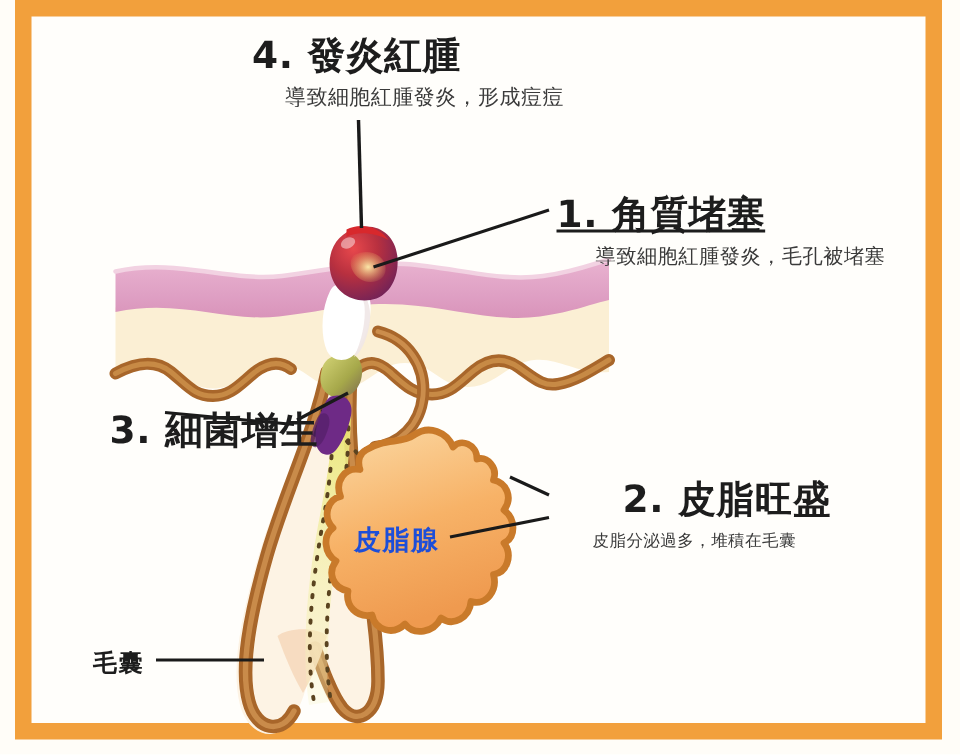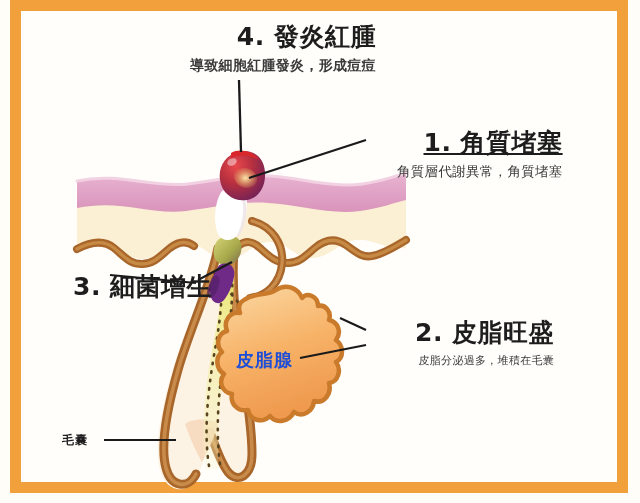--- a/index.html
+++ b/index.html
@@ -7,21 +7,20 @@
     padding: 0;
     background: #ffffff;
   }
   #page {
     position: relative;
     width: 640px;
     height: 503px;
     background: #fffdf8;
     overflow: hidden;
     font-family: "DejaVu Sans", "Liberation Sans", sans-serif;
-    text-align: right;
   }
   
   #frame-outer {
     position: absolute;
     left: 10px;
     top: 0px;
     width: 618px;
     height: 493px;
     border: 11px solid #f2a03c;
     box-sizing: border-box;
@@ -56,41 +55,41 @@
     letter-spacing: 0.5px;
   }
   .cal-sub {
     color: #3a3a3a;
     white-space: nowrap;
     letter-spacing: 0.3px;
   }
 
   #callout-4 { left: 168px; top: 22px; }
   #callout-4 .cal-title { font-size: 25px; line-height: 30px; }
-  #callout-4 .cal-sub { font-size: 14px; line-height: 20px; margin-left: 22px; margin-top: 3px; font-weight: bold; }
+  #callout-4 .cal-sub { font-size: 14px; line-height: 20px; margin-left: 22px; margin-top: 3px; }
 
   #callout-1 { left: 371px; top: 128px; }
   #callout-1 .cal-title { font-size: 25px; line-height: 30px; text-decoration: underline; }
   #callout-1 .cal-sub { font-size: 13.5px; line-height: 20px; margin-left: 26px; margin-top: 3px; }
 
   #callout-2 { left: 371px; top: 318px; }
   #callout-2 .cal-title { font-size: 25px; line-height: 30px; margin-left: 44px; }
   #callout-2 .cal-sub { font-size: 11px; line-height: 20px; margin-left: 24px; margin-top: 3px; }
 
   #callout-3 { left: 33px; top: 272px; }
   #callout-3 .cal-title { font-size: 25px; line-height: 30px; margin-left: 40px; }
 
   #label-gland {
     left: 236px; top: 348px;
     font-size: 18px; font-weight: bold; color: #1d4ed8;
     white-space: nowrap; letter-spacing: 1px;
   }
   #label-follicle {
     left: 62px; top: 432px;
-    font-size: 12px; font-weight: bold; color: #1d1d1d;
+    font-size: 16px; font-weight: bold; color: #1d1d1d;
     white-space: nowrap; letter-spacing: 1px;
   }
 </style>
 </head>
 <body>
 
 <div id="page">
 
   <div id="frame-inner-tint"></div>
   <div id="frame-outer"></div>
@@ -317,21 +316,21 @@
     </g>
   </svg>
 
   <div class="callout" id="callout-4">
     <div class="cal-title">4. 發炎紅腫</div>
     <div class="cal-sub">導致細胞紅腫發炎，形成痘痘</div>
   </div>
 
   <div class="callout" id="callout-1">
     <div class="cal-title">1. 角質堵塞</div>
-    <div class="cal-sub">角質層代謝異常，角質堵塞</div>
+    <div class="cal-sub">導致細胞紅腫發炎，毛孔被堵塞</div>
   </div>
 
   <div class="callout" id="callout-2">
     <div class="cal-title">2. 皮脂旺盛</div>
     <div class="cal-sub">皮脂分泌過多，堆積在毛囊</div>
   </div>
 
   <div class="callout" id="callout-3">
     <div class="cal-title">3. 細菌增生</div>
   </div>

